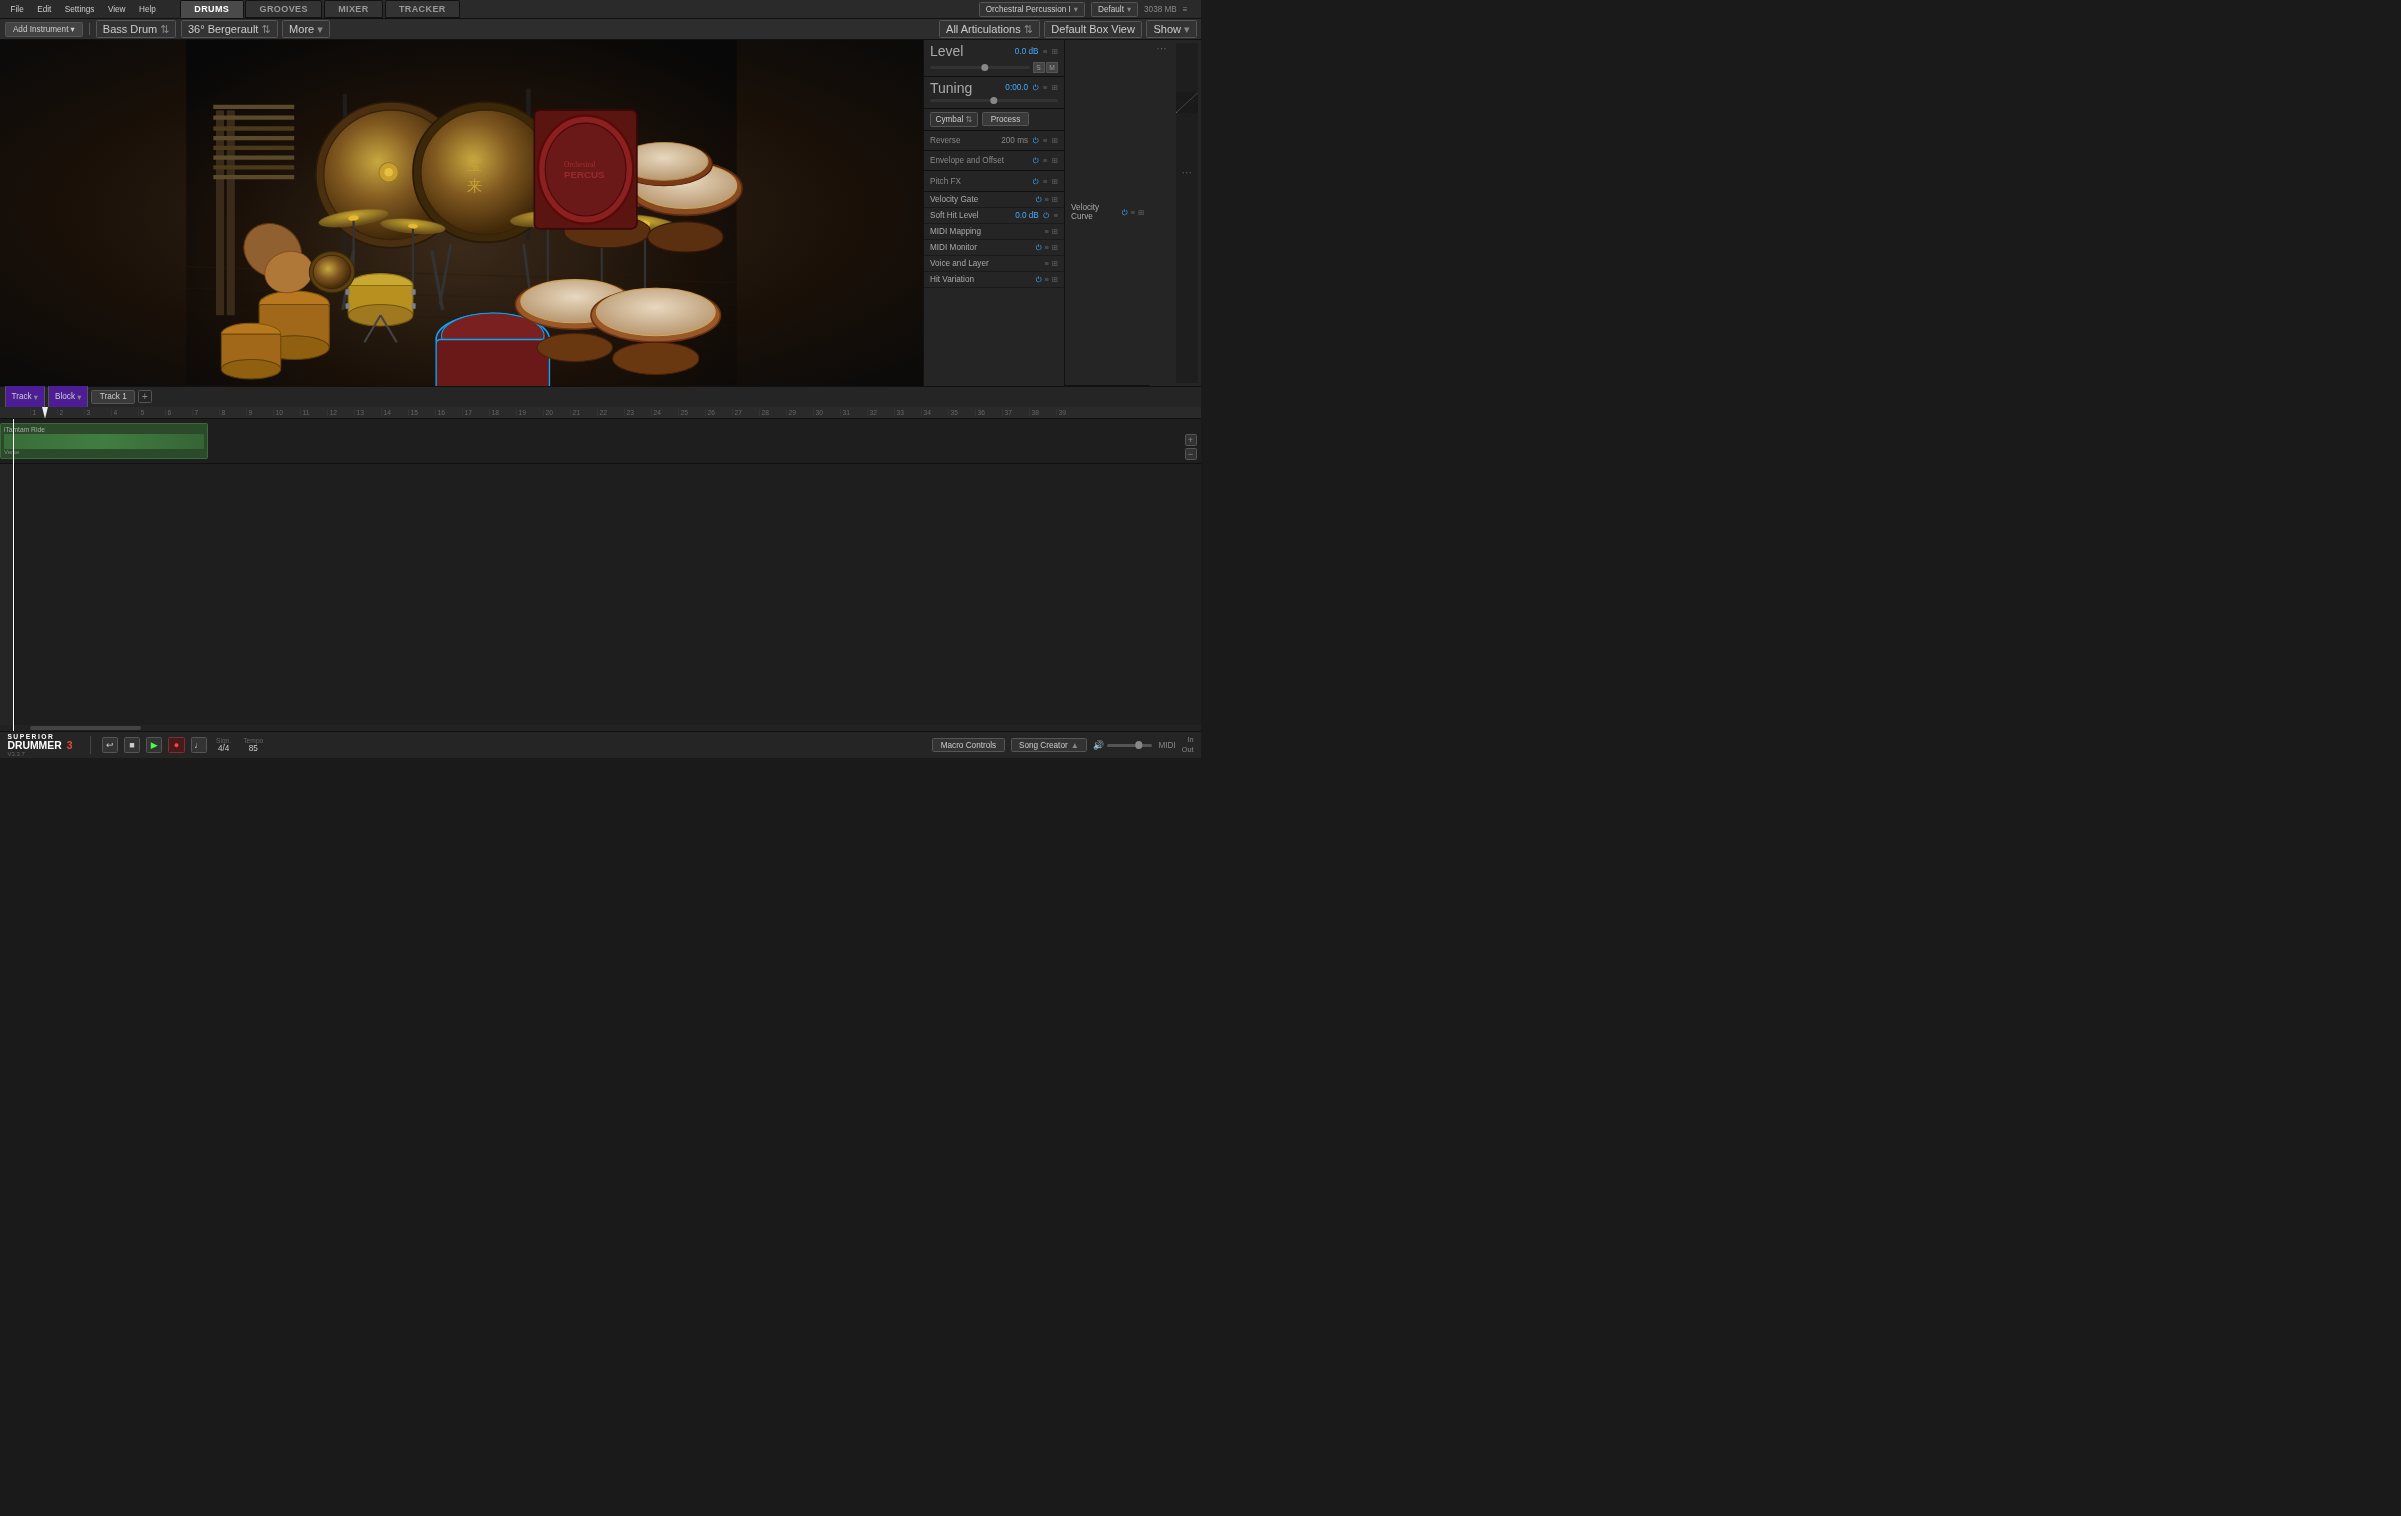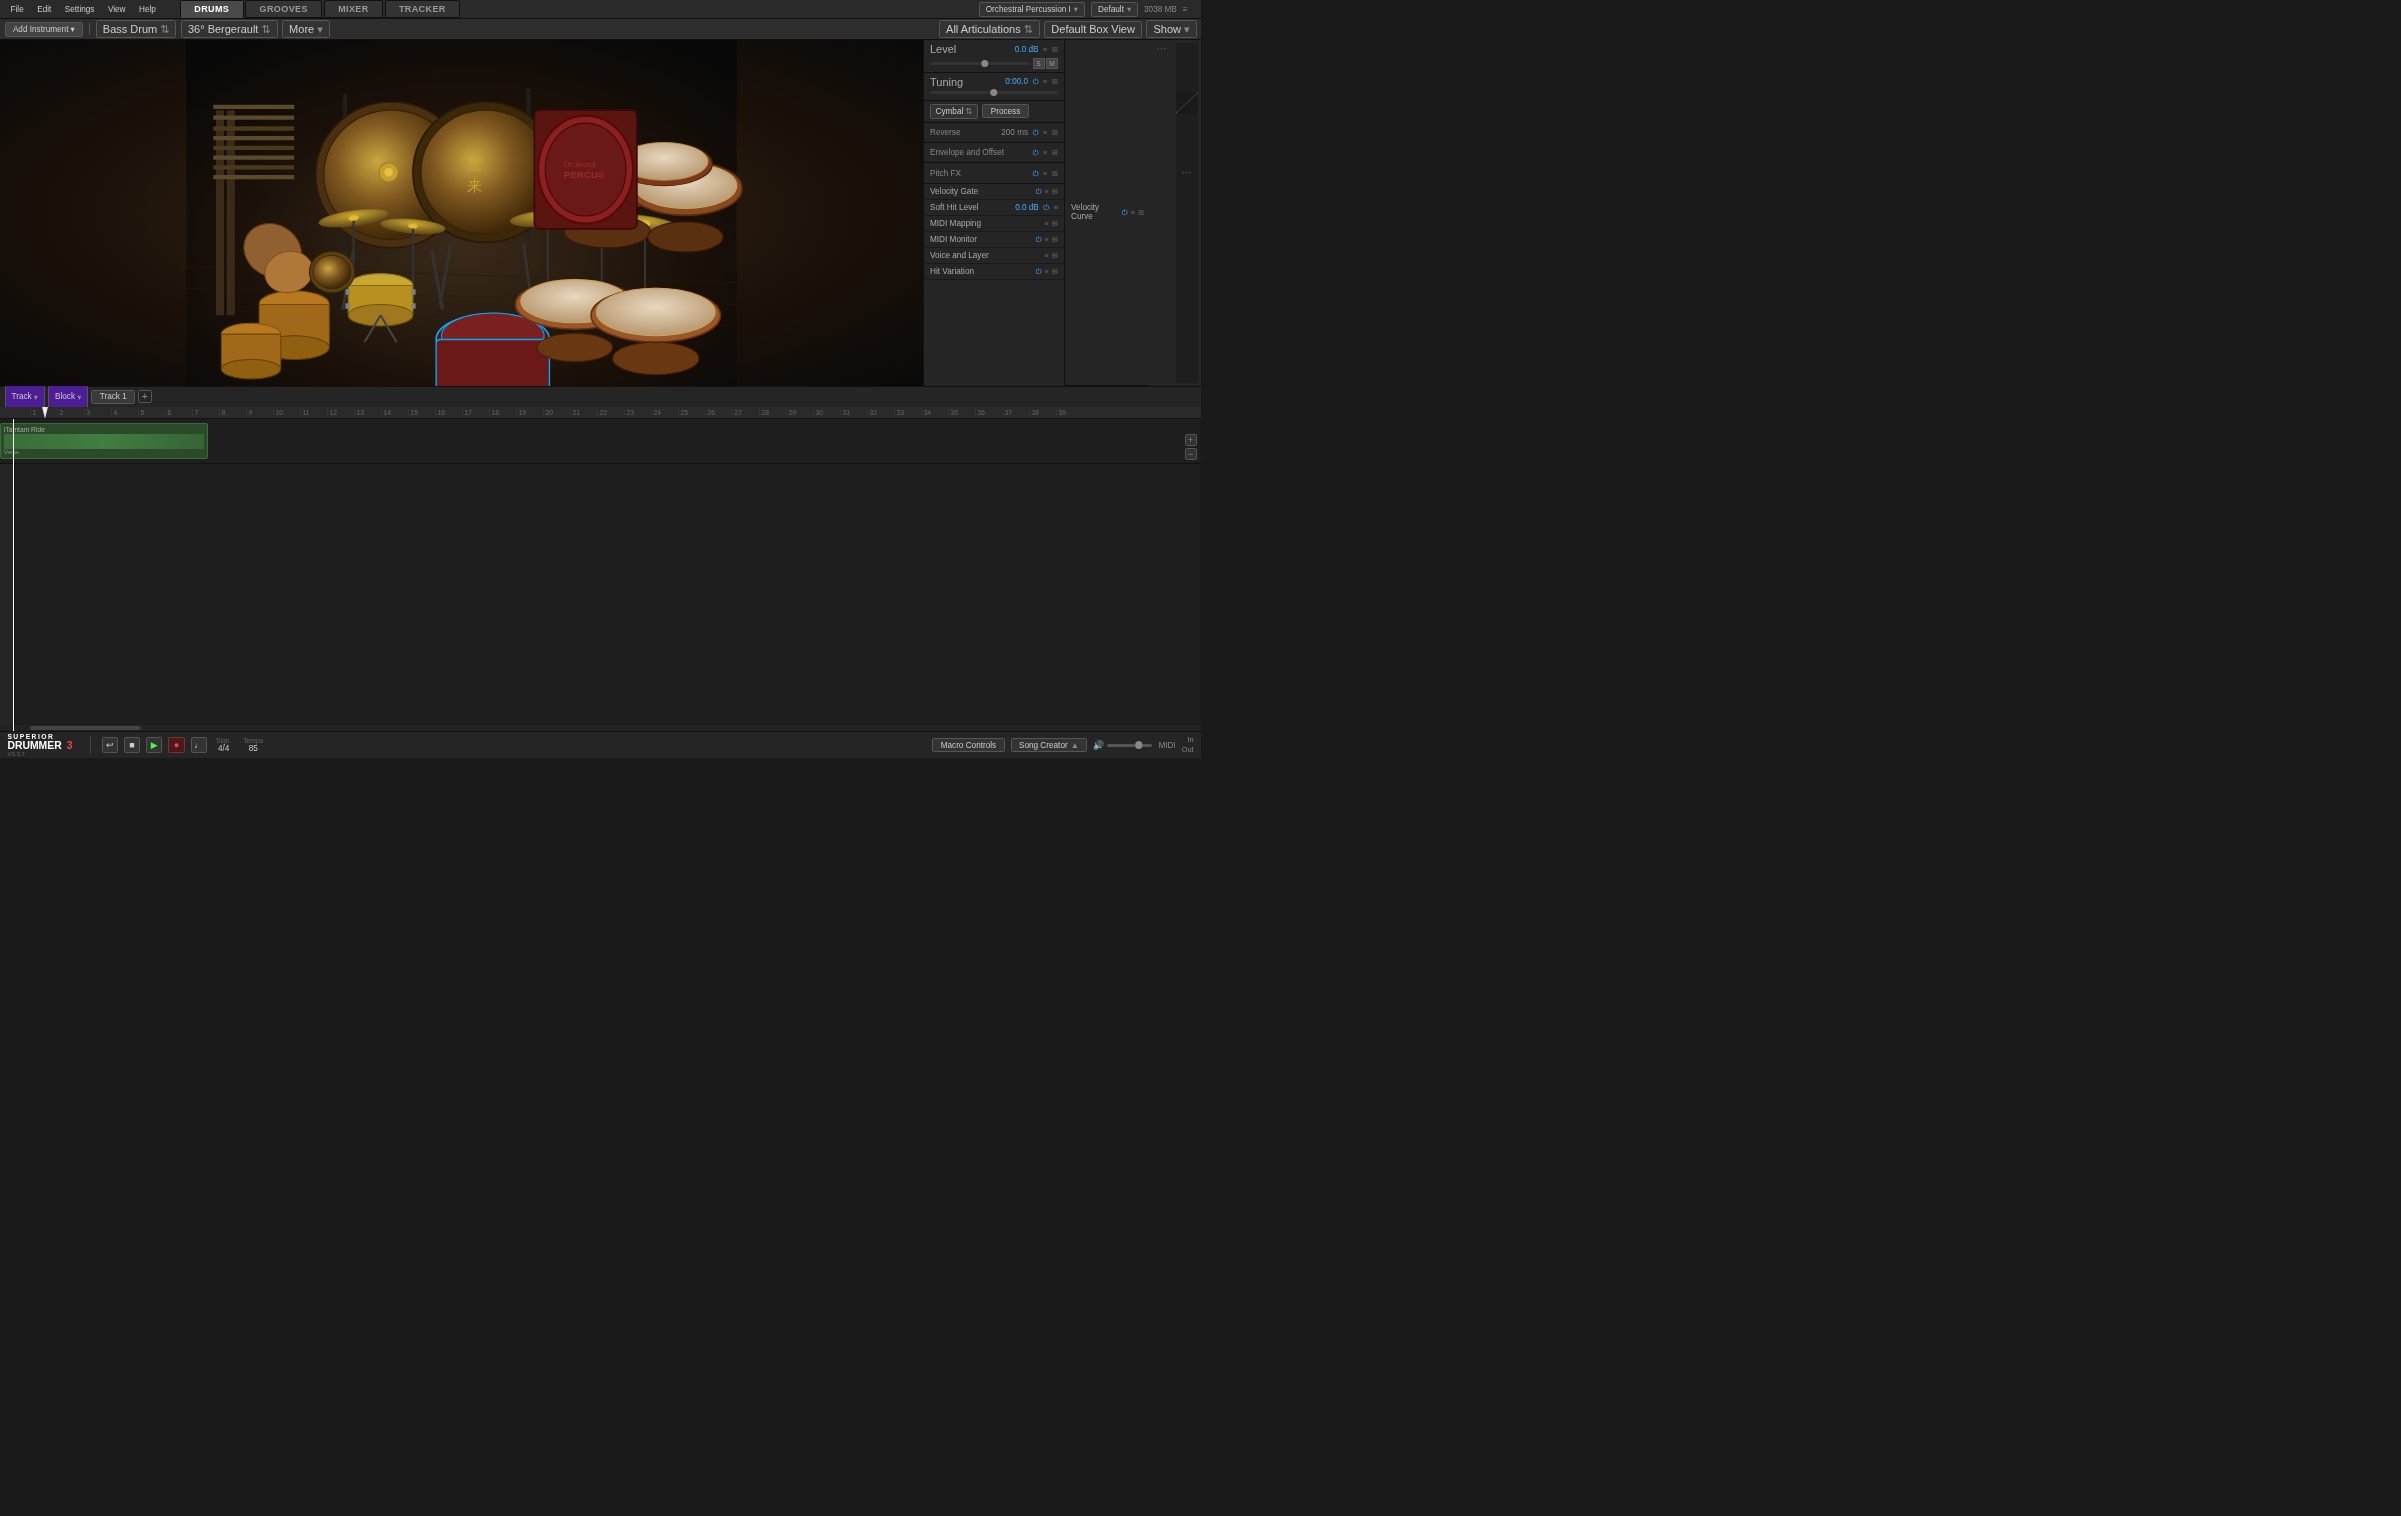--- a/index.html
+++ b/index.html
@@ -157,21 +157,21 @@
     }
     .panel-section-header {
       display: flex;
       align-items: center;
       justify-content: space-between;
       font-size: 8.2px;
       color: #aaa;
       margin-bottom: 3px;
     }
     .panel-label {
-      font-size: 11px;
+      font-size: 14px;
       color: #aaa;
     }
     .panel-value {
       font-size: 8.2px;
       color: #4af;
     }
     .slider-track {
       height: 3px;
       background: #333;
       border-radius: 1.5px;

